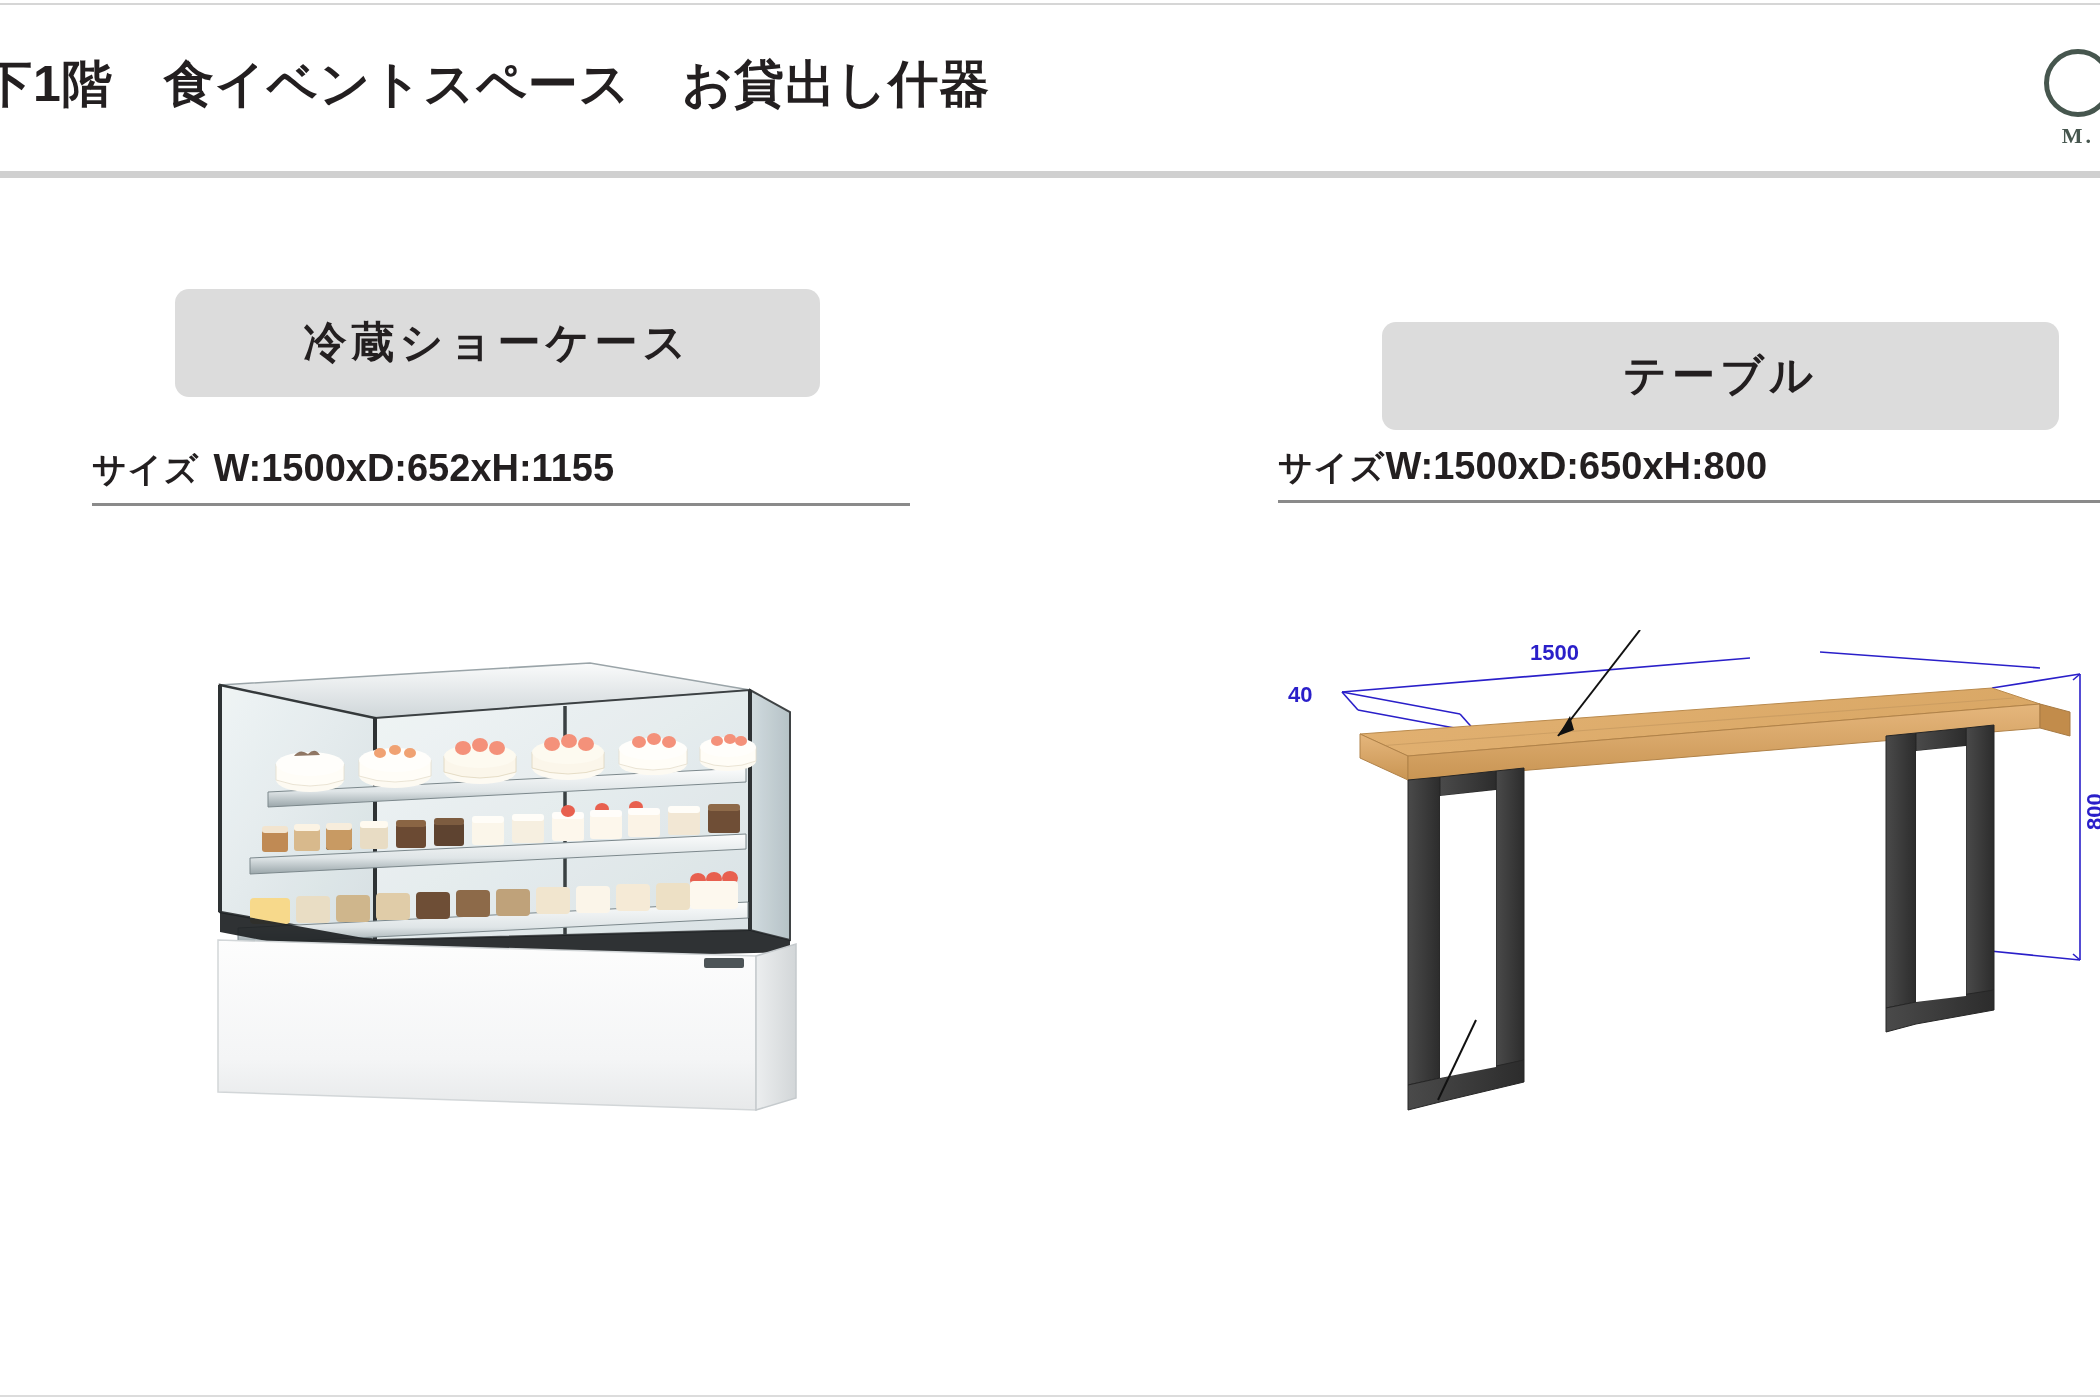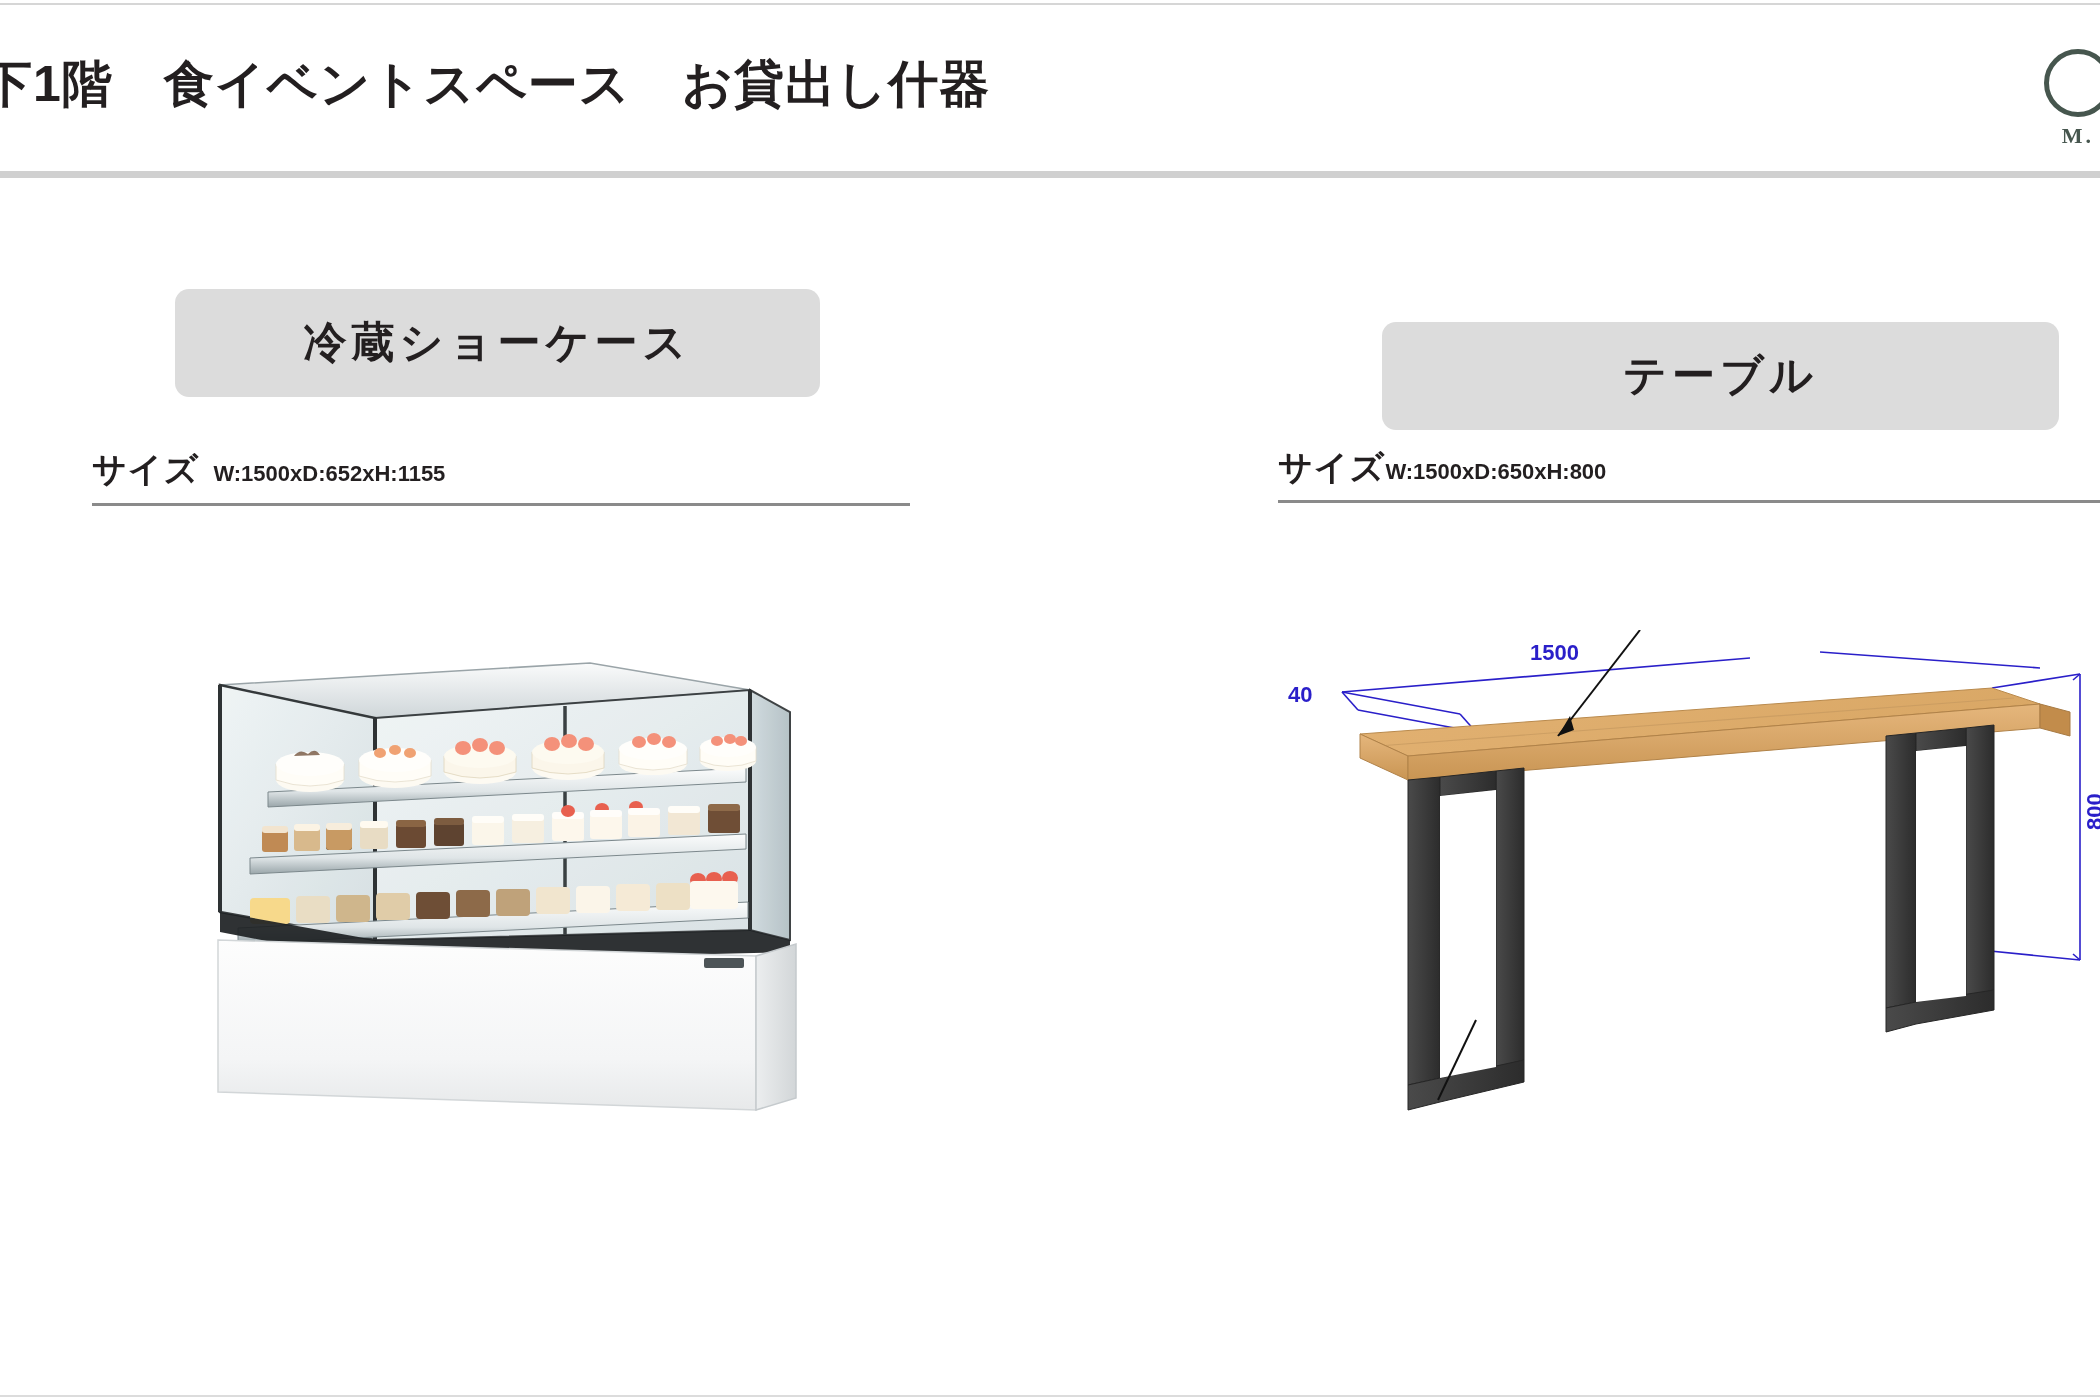--- a/index.html
+++ b/index.html
@@ -114,21 +114,21 @@
   .col-left  .size-row { left: 92px;  top: 447px; }
   .col-right .size-row { left: 228px; top: 445px; }
 
   .size-label {
     font-size: 34px;
     font-weight: 700;
     letter-spacing: 1px;
     color: #231f20;
   }
   .size-value {
-    font-size: 22px;
+    font-size: 38px;
     font-weight: 700;
     color: #231f20;
     white-space: nowrap;
   }
   .col-left  .size-value { margin-left: 14px; }
   .col-right .size-value { }
 
   .size-rule {
     position: absolute;
     height: 3px;

